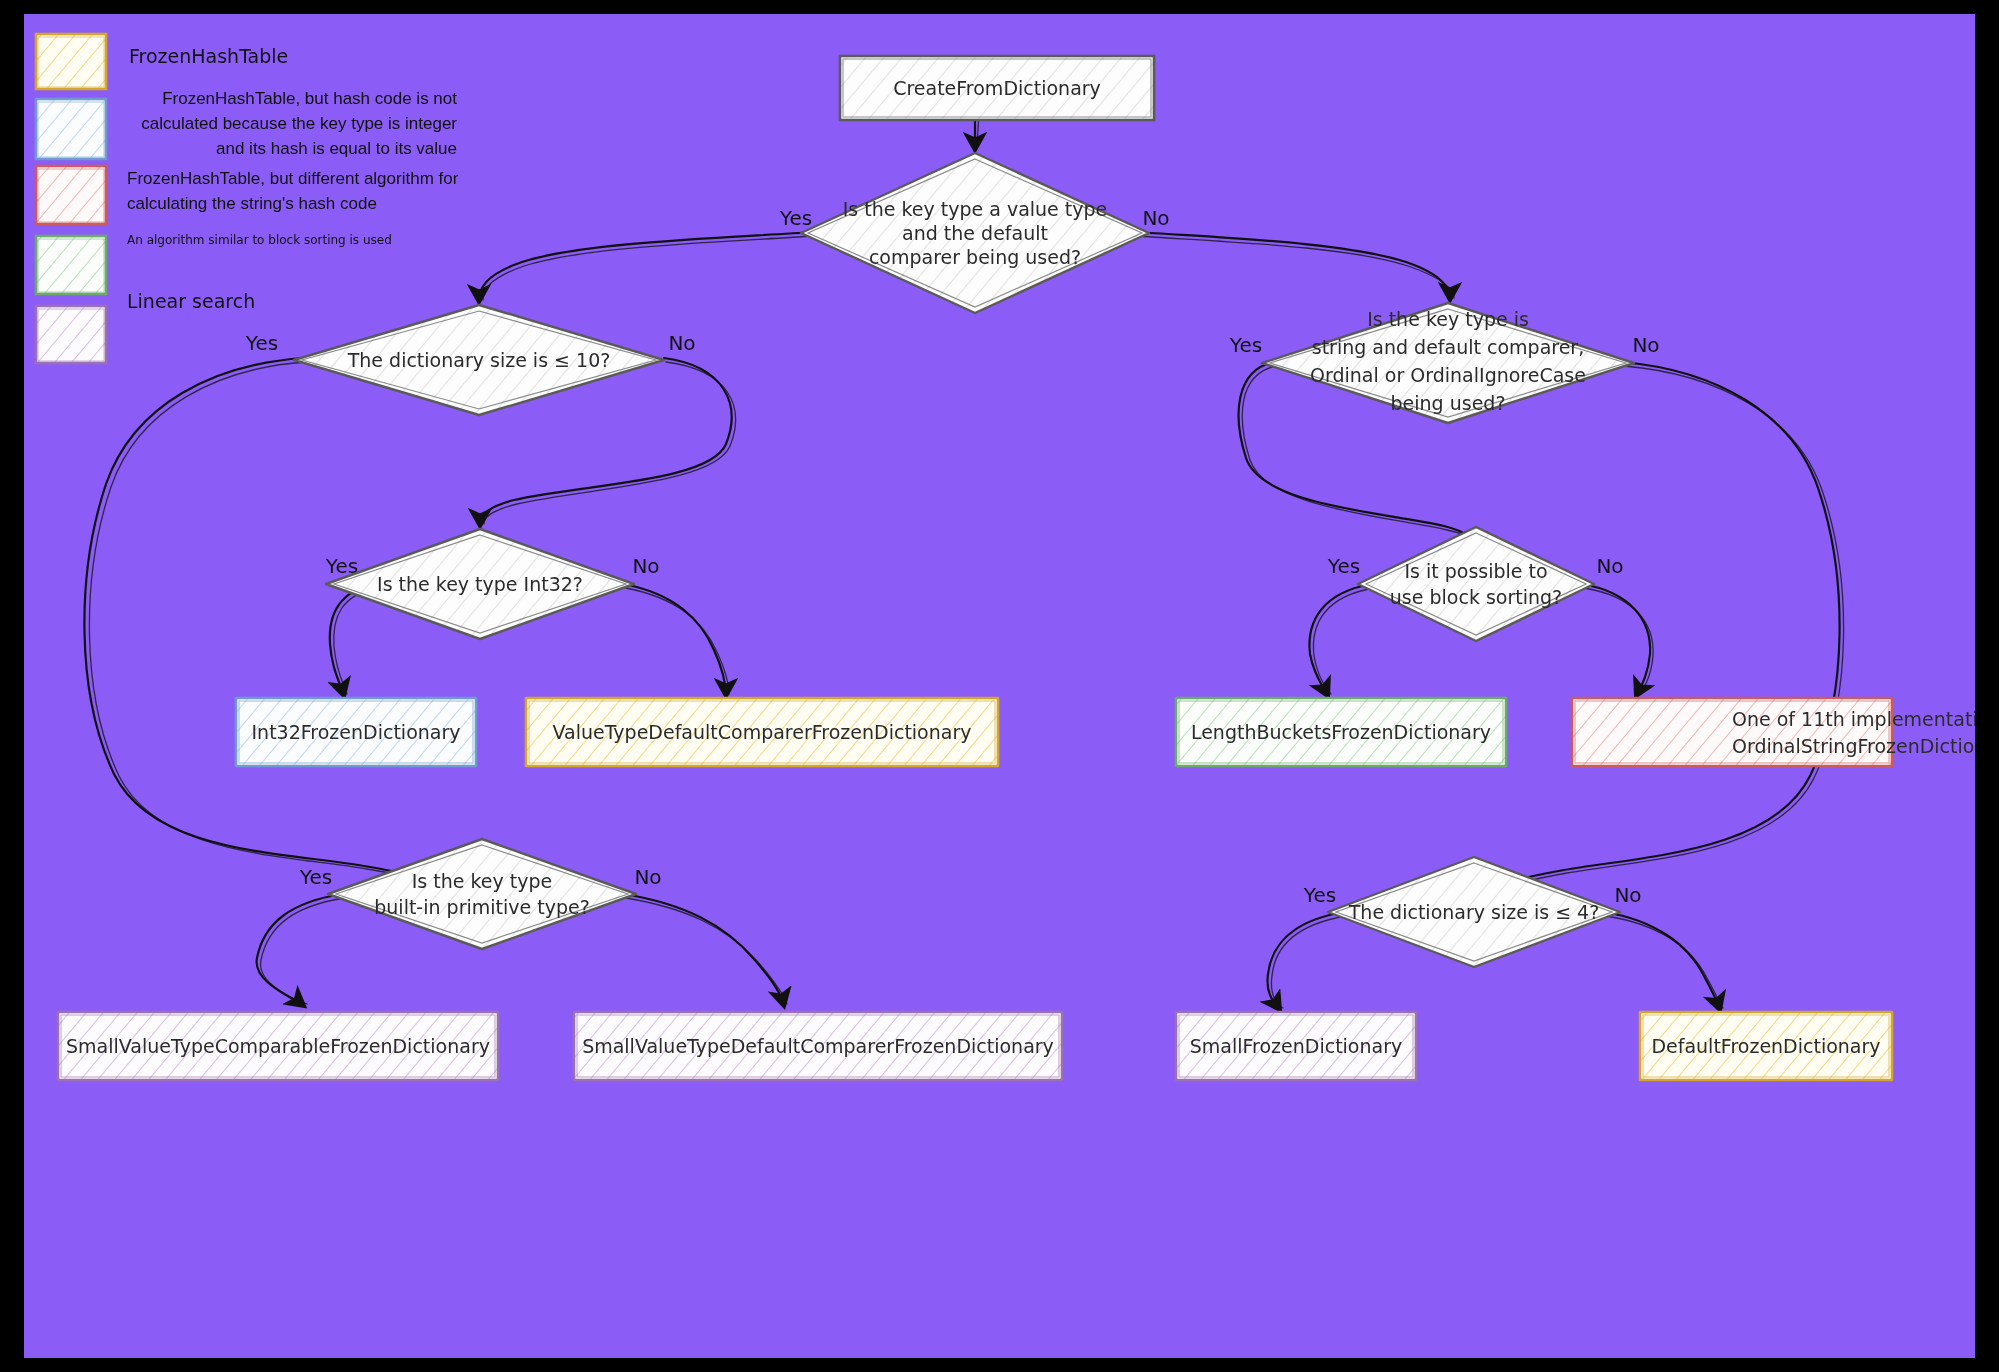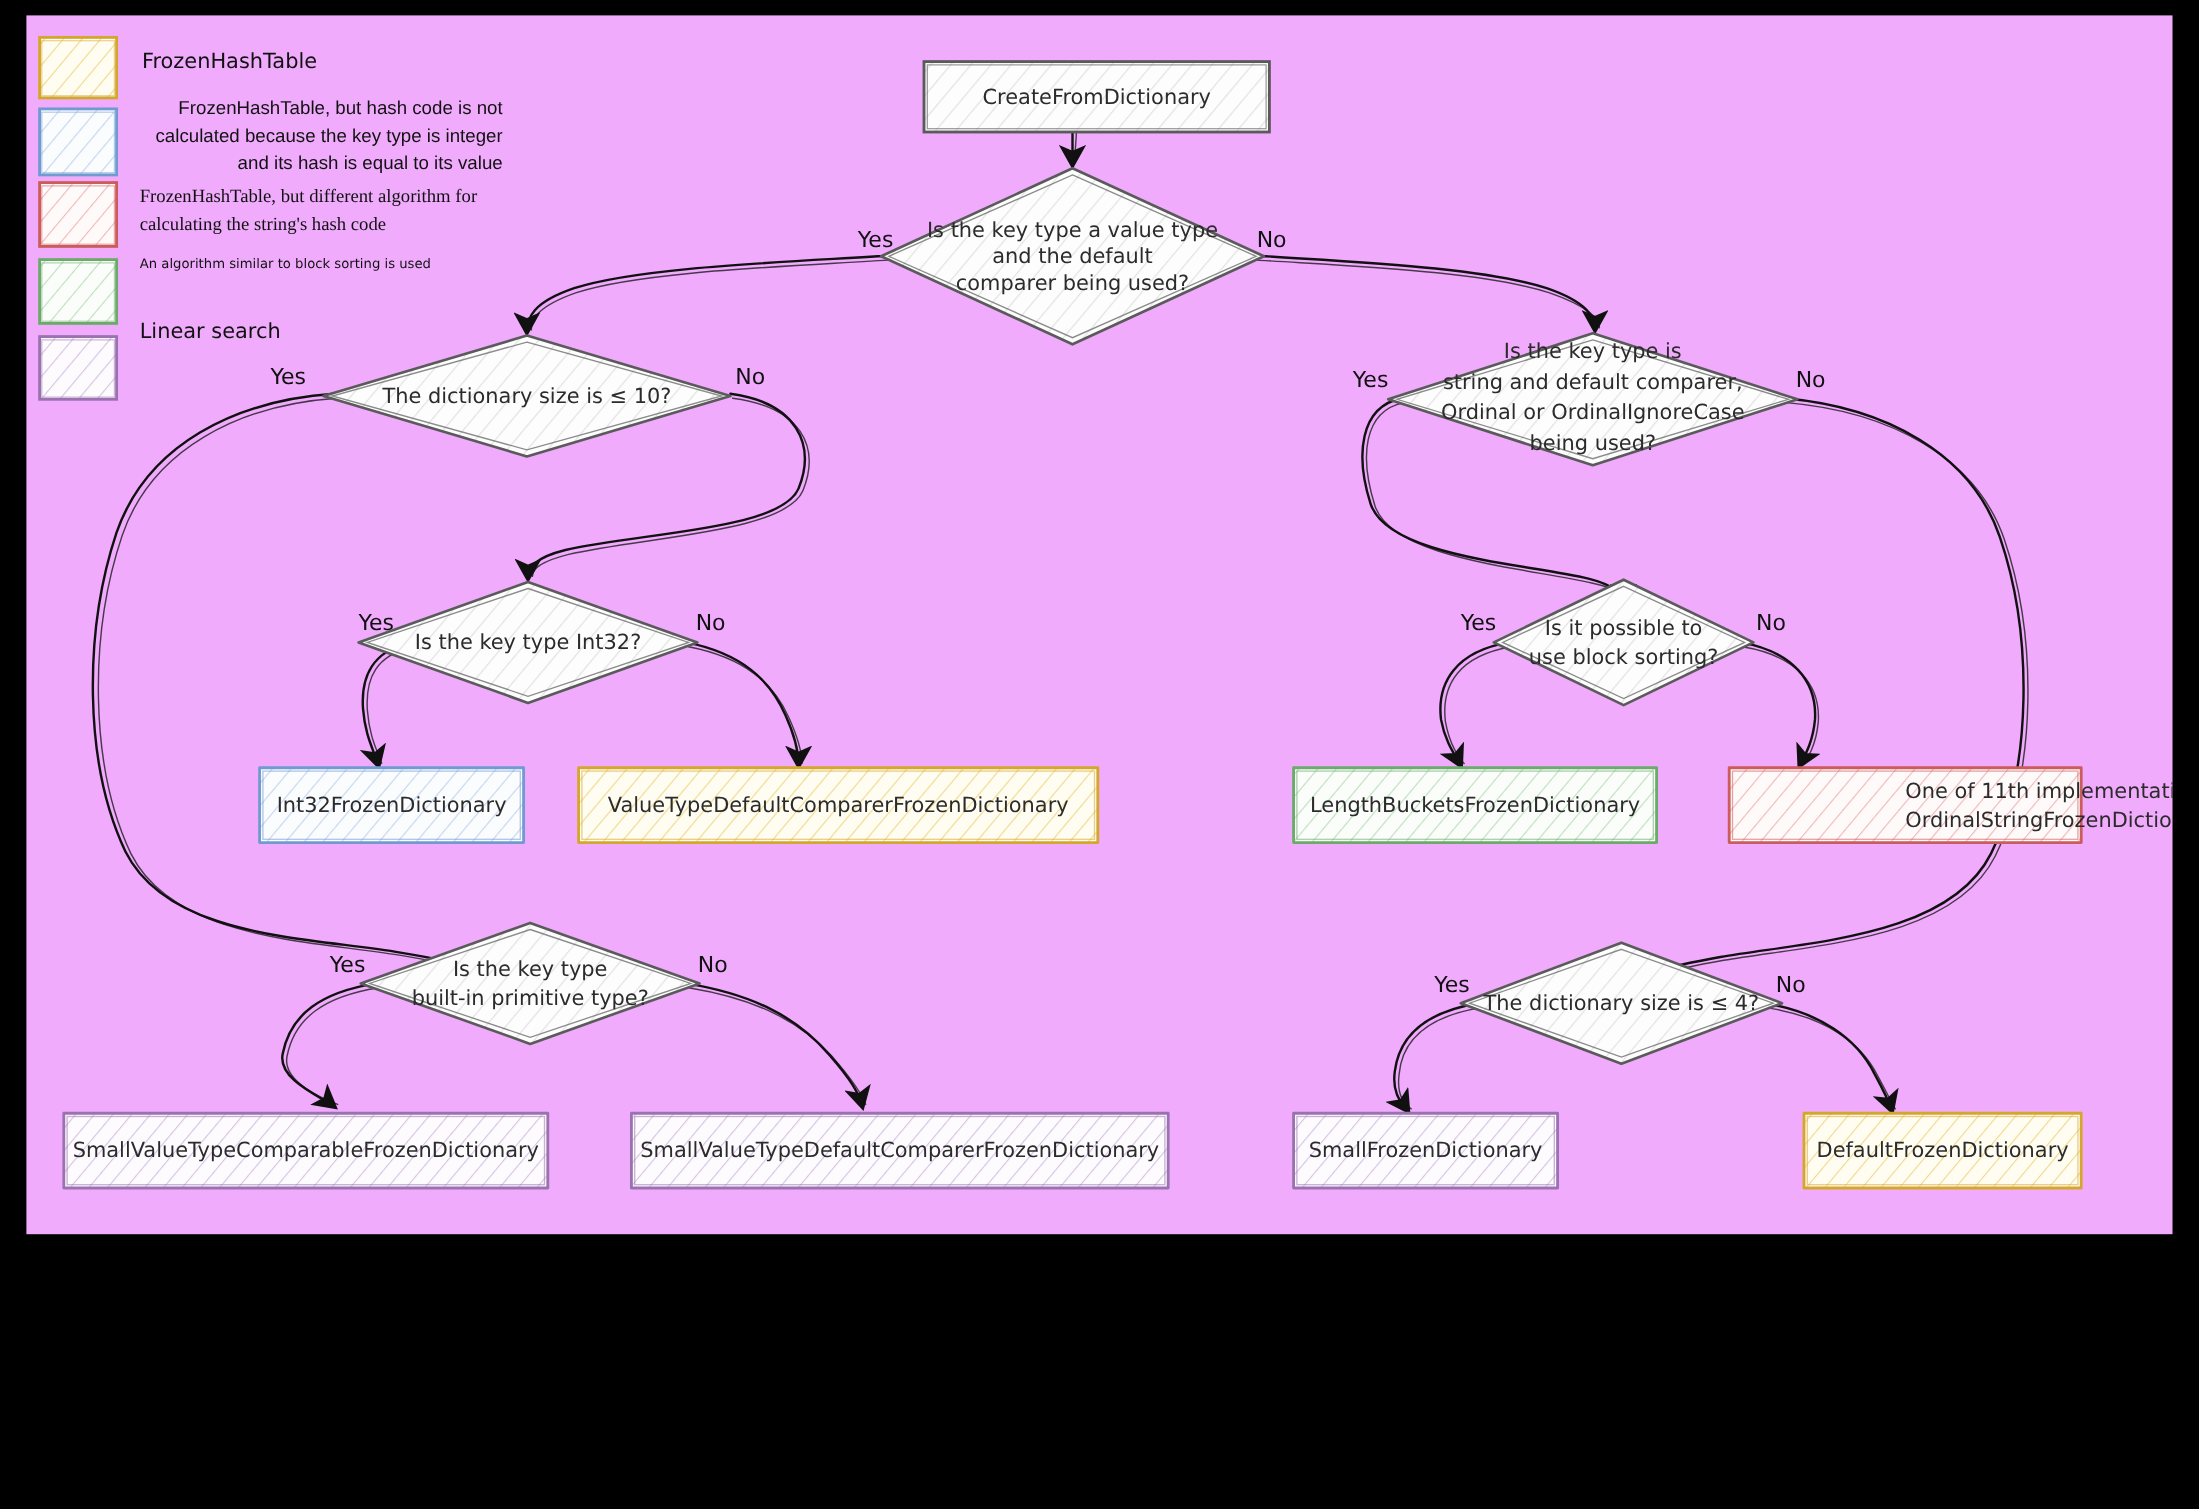--- a/index.html
+++ b/index.html
@@ -11,22 +11,22 @@
     width: 1999px;
     height: 1372px;
     font-family: "DejaVu Sans", sans-serif;
     overflow: hidden;
   }
   #canvas {
     position: absolute;
     left: 24px;
     top: 14px;
     width: 1951px;
-    height: 1108px;
-    background: #f0abfc;
+    height: 1344px;
+    background: #8b5cf6;
   }
   svg#flow {
     position: absolute;
     left: 0;
     top: 0;
     width: 1951px;
     height: 1344px;
   }
   .node-label {
     font-family: "DejaVu Sans", sans-serif;
@@ -131,21 +131,21 @@
       <rect x="14" y="88" width="66" height="55" fill="none" stroke="#6f9bd1" stroke-width="1.1" opacity="0.5"></rect>
       <foreignObject x="103" y="72" width="330" height="92">
         <div xmlns="http://www.w3.org/1999/xhtml" style="font-family:Liberation Sans, sans-serif;font-size:17px;line-height:25px;color:#111;text-align:right;">FrozenHashTable, but hash code is not calculated because the key type is integer and its hash is equal to its value</div>
       </foreignObject>
     </g>
 
     <g>
       <rect x="12" y="152" width="70" height="58" fill="url(#hatchRed)" stroke="#cc5b5b" stroke-width="2.6"></rect>
       <rect x="14" y="155" width="66" height="53" fill="none" stroke="#cc5b5b" stroke-width="1.1" opacity="0.5"></rect>
       <foreignObject x="103" y="152" width="340" height="70">
-        <div xmlns="http://www.w3.org/1999/xhtml" style="font-family:Liberation Serif, serif;font-size:17px;line-height:25px;color:#111;">FrozenHashTable, but different algorithm for calculating the string's hash code</div>
+        <div xmlns="http://www.w3.org/1999/xhtml" style="font-family:Liberation Sans, sans-serif;font-size:17px;line-height:25px;color:#111;">FrozenHashTable, but different algorithm for calculating the string's hash code</div>
       </foreignObject>
     </g>
 
     <g>
       <rect x="12" y="222" width="70" height="58" fill="url(#hatchGreen)" stroke="#6aab6a" stroke-width="2.6"></rect>
       <rect x="14" y="225" width="66" height="53" fill="none" stroke="#6aab6a" stroke-width="1.1" opacity="0.5"></rect>
       <foreignObject x="103" y="214" width="330" height="70">
         <div xmlns="http://www.w3.org/1999/xhtml" style="font-family:'DejaVu Sans',sans-serif;font-size:12px;line-height:25px;color:#111;">An algorithm similar to block sorting is used</div>
       </foreignObject>
     </g>

